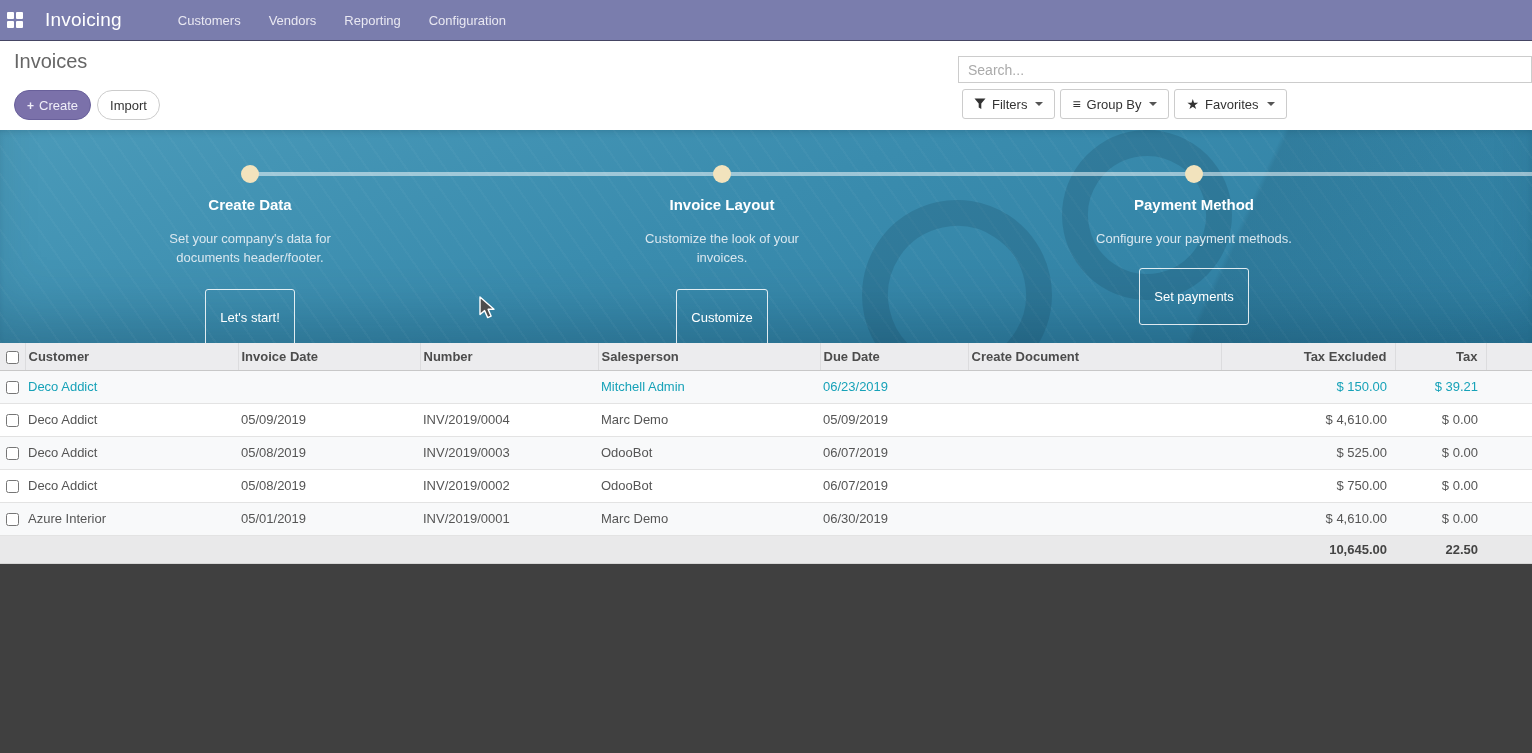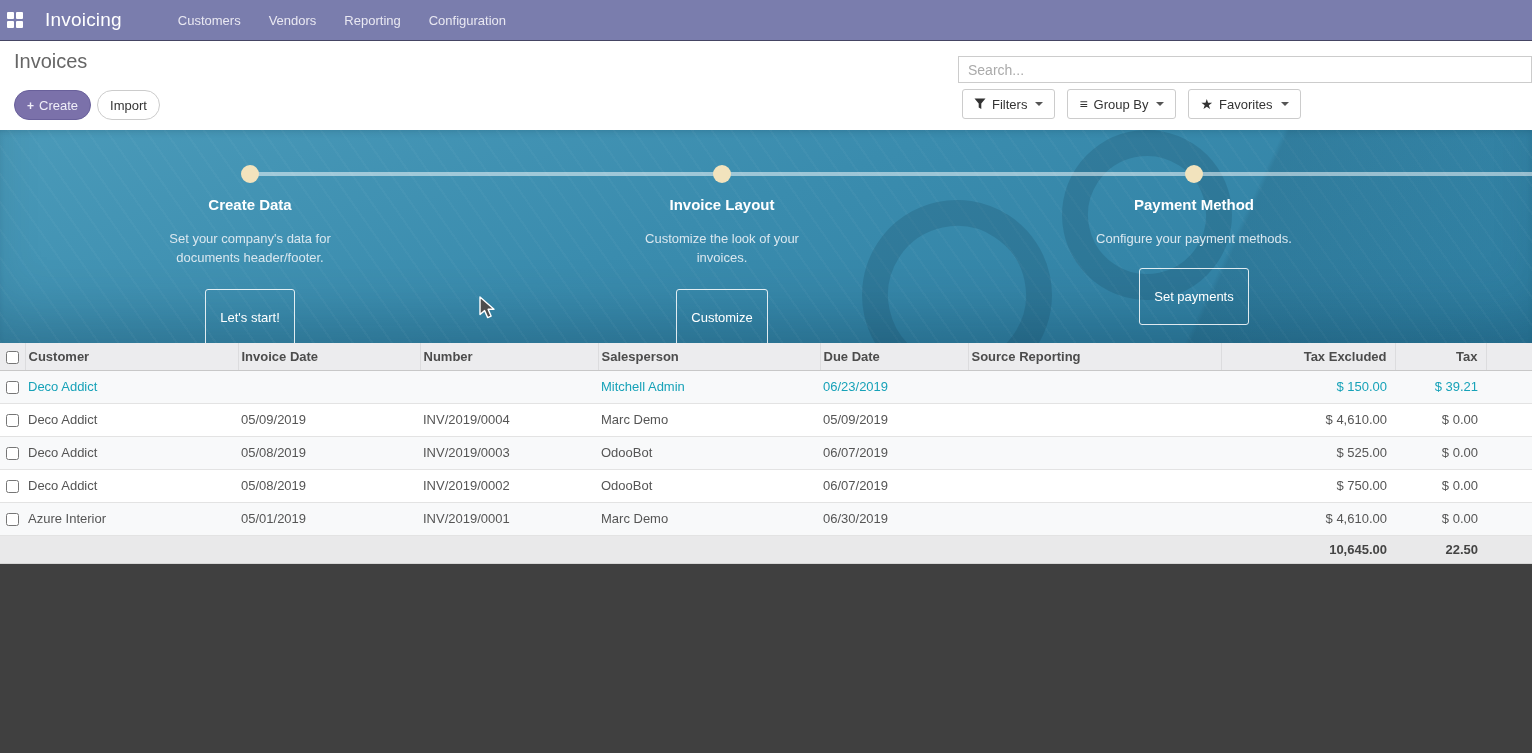--- a/index.html
+++ b/index.html
@@ -21,21 +21,21 @@
   
   .control-panel{position:relative;height:89px;background:#fff;}
   .page-title{position:absolute;left:14px;top:9px;font-size:20px;font-weight:400;color:#666;}
   .btn-row{position:absolute;left:14px;top:49px;display:flex;gap:6px;}
   .btn{font-size:13px;height:30px;padding:0 12px;border-radius:15px;cursor:pointer;font-family:inherit;}
   .btn-create{background:var(--primary-btn);border:1px solid #69609b;color:#f0eef8;}
   .btn-create .plus{font-weight:700;margin-right:5px;font-size:12px;}
   .btn-import{background:#fff;border:1px solid #ccc;color:#333;}
   .search-input{position:absolute;left:958px;top:15px;width:574px;height:27px;border:1px solid #ccc;padding:0 9px;font-size:14px;color:#333;font-family:inherit;outline:none;}
   .search-input::placeholder{color:#aaa;}
-  .filter-row{position:absolute;left:962px;top:48px;display:flex;gap:12px;align-items:flex-end;}
+  .filter-row{position:absolute;left:962px;top:48px;display:flex;gap:5px;align-items:flex-end;}
   .fbtn{display:flex;align-items:center;gap:6px;background:#fff;border:1px solid #ccc;border-radius:3px;height:30px;padding:0 11px;font-size:13px;color:#333;cursor:pointer;font-family:inherit;}
   .fbtn .glyph{font-size:14px;line-height:1;color:#333;}
   .caret{width:0;height:0;border-left:4px solid transparent;border-right:4px solid transparent;border-top:4px solid #555;margin-left:2px;}
 
   
   .onboarding{position:relative;height:213px;overflow:hidden;
     background:linear-gradient(160deg,var(--banner-top) 0%,#3a8cae 45%,var(--banner-bottom) 100%);
     box-shadow:inset 0 -45px 60px -25px rgba(0,40,60,.28), inset 0 4px 10px -6px rgba(0,30,50,.35);}
   .ob-texture{position:absolute;inset:0;background:repeating-linear-gradient(55deg,rgba(255,255,255,.035) 0 2px,transparent 2px 16px);opacity:.8;}
   .ob-photo{position:absolute;right:280px;top:-40px;width:420px;height:330px;opacity:.18;}
@@ -162,21 +162,21 @@
         <col style="width:46px">
     </colgroup>
     <thead>
       <tr>
         <th><input type="checkbox" class="cb" style=""></th>
         <th>Customer</th>
         <th>Invoice Date</th>
         <th>Number</th>
         <th>Salesperson</th>
         <th>Due Date</th>
-        <th>Source Reporting</th>
+        <th>Create Document</th>
         <th class="num">Tax Excluded</th>
         <th class="num">Tax</th>
         <th></th>
       </tr>
     </thead>
     <tbody>
     <tr class="draft">
       <td><input type="checkbox" class="cb" style=""></td>
       <td>Deco Addict</td>
       <td></td>

